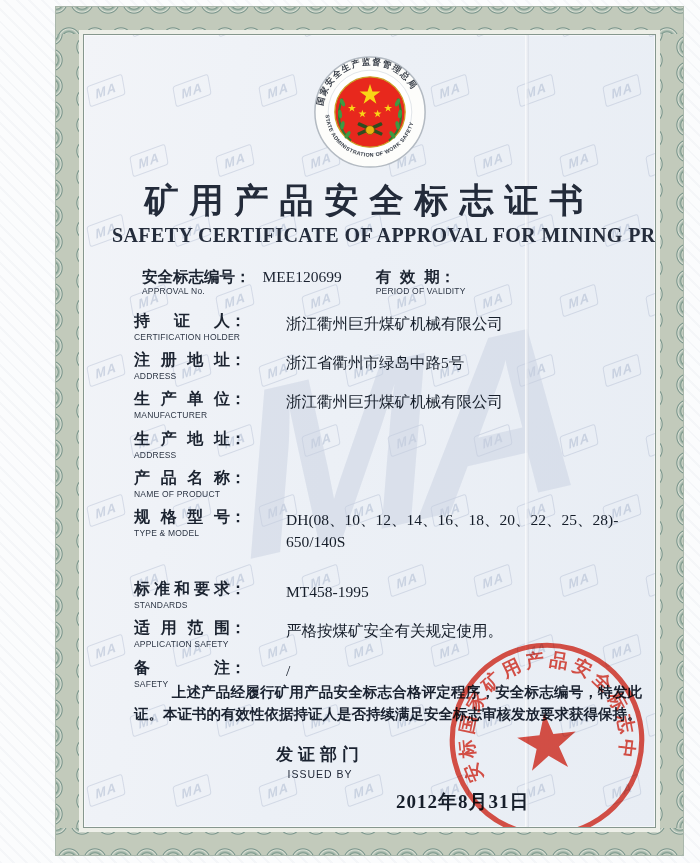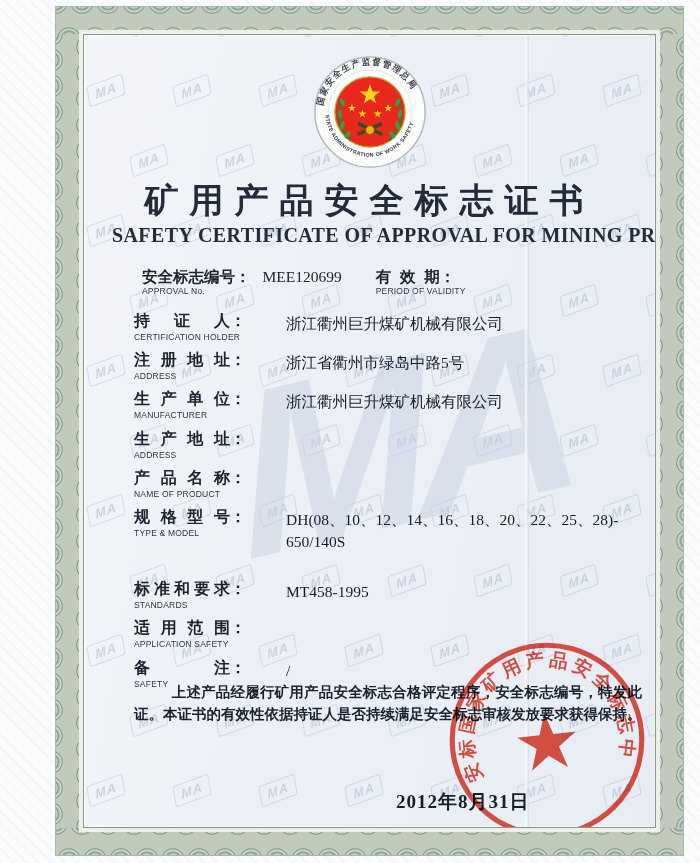--- a/index.html
+++ b/index.html
@@ -375,40 +375,45 @@
         <span class="f-cn spread">
                     <span>适</span>
                     <span>用</span>
                     <span>范</span>
                     <span>围</span>
                   </span>
                   <span class="f-colon">：</span>
       </div>
       <div class="f-en">APPLICATION SAFETY</div>
     </div>
+    <div class="f-val">严格按煤矿安全有关规定使用。</div>
   </div>
 
   <div class="field">
     <div class="f-labwrap">
       <div class="f-cn-row">
         <span class="f-cn spread">
                     <span>备</span>
                     <span>注</span>
                   </span>
                   <span class="f-colon">：</span>
       </div>
       <div class="f-en">SAFETY</div>
     </div>
     <div class="f-val">/</div>
   </div>
 </div>
       </div>
 
       <div class="statement">上述产品经履行矿用产品安全标志合格评定程序，安全标志编号，特发此证。本证书的有效性依据持证人是否持续满足安全标志审核发放要求获得保持。</div>
 
+      <div class="issuer">
+        <div class="issuer-cn">发证部门</div>
+        <div class="issuer-en">ISSUED BY</div>
+      </div>
       <div class="issue-date">2012年8月31日</div>
 
       <svg class="seal" width="206" height="206" viewBox="0 0 200 200">
         <defs>
           <path id="sealArc" d="M 34.7,130.4 A 72,72 0 1 1 165.3,130.4" fill="none"></path>
         </defs>
         <circle cx="100" cy="100" r="92" fill="none" stroke="#e23b2e" stroke-width="5"></circle>
         <use href="#star5" transform="translate(100,104) scale(30)" fill="#e23b2e"></use>
         <text font-size="18" font-weight="700" fill="#e23b2e" letter-spacing="2" font-family="Liberation Serif, serif">
           <textPath href="#sealArc" startOffset="0" textLength="305">安标国家矿用产品安全标志中心</textPath>

